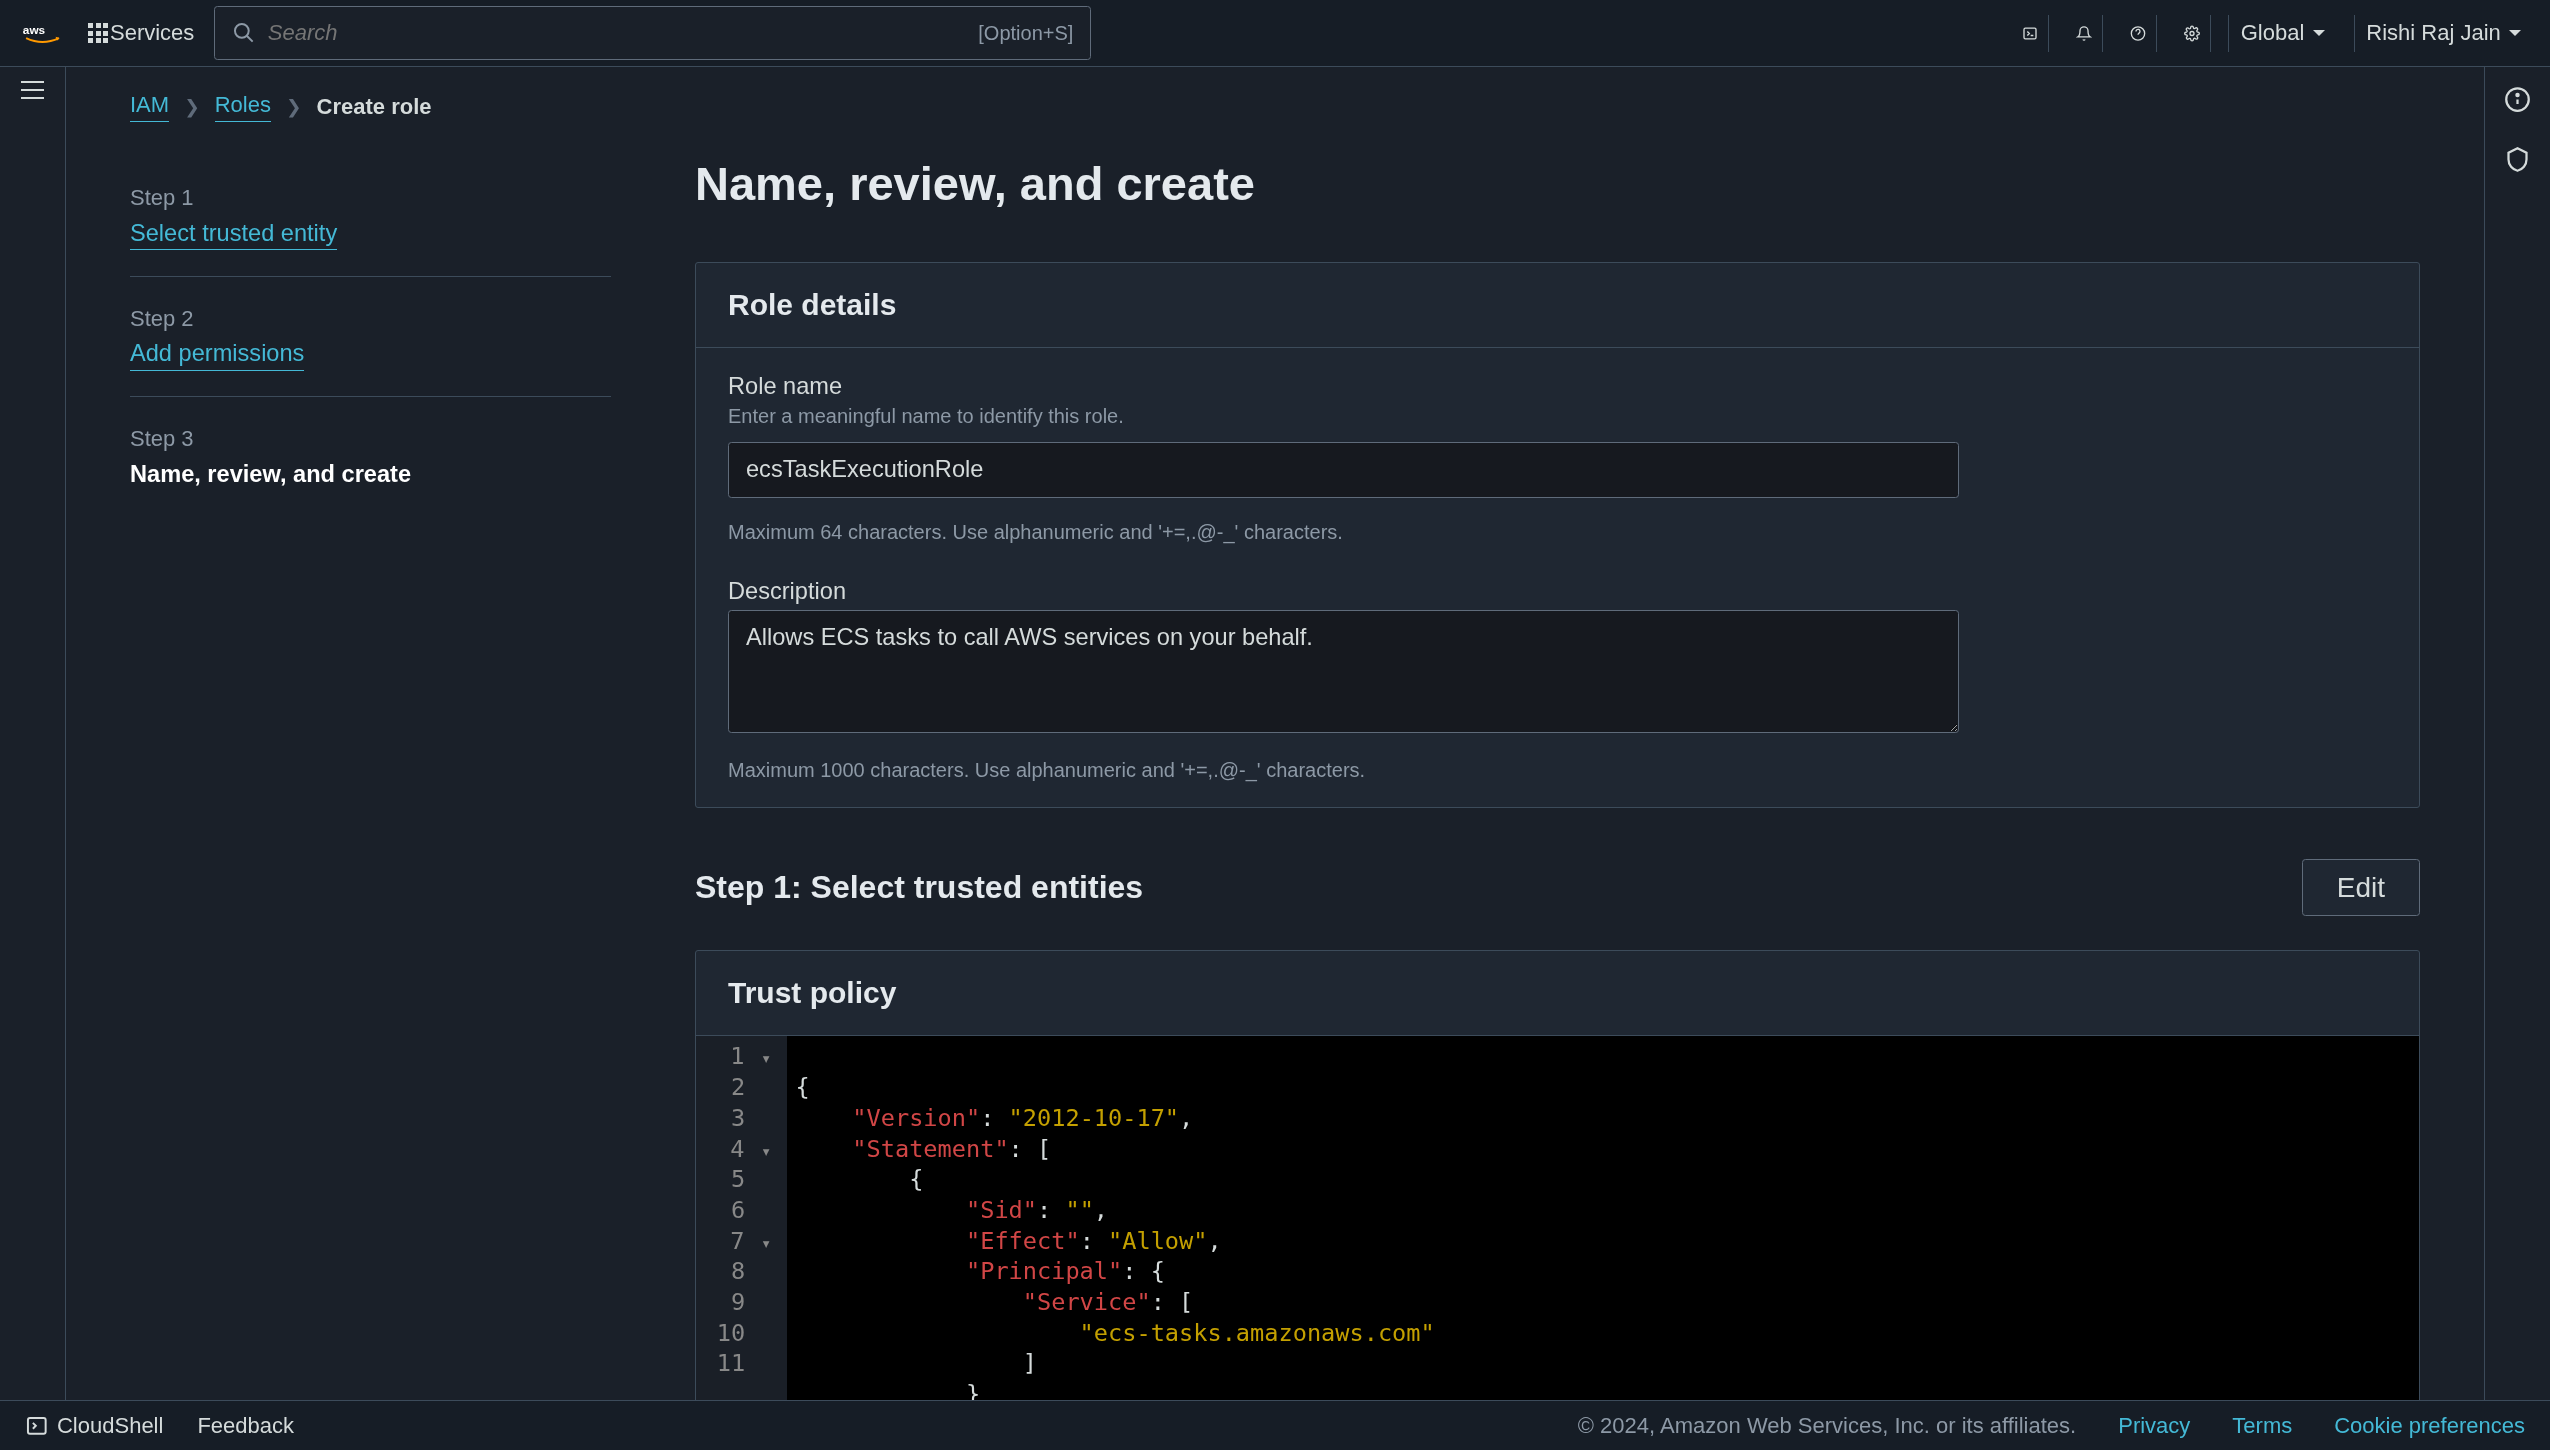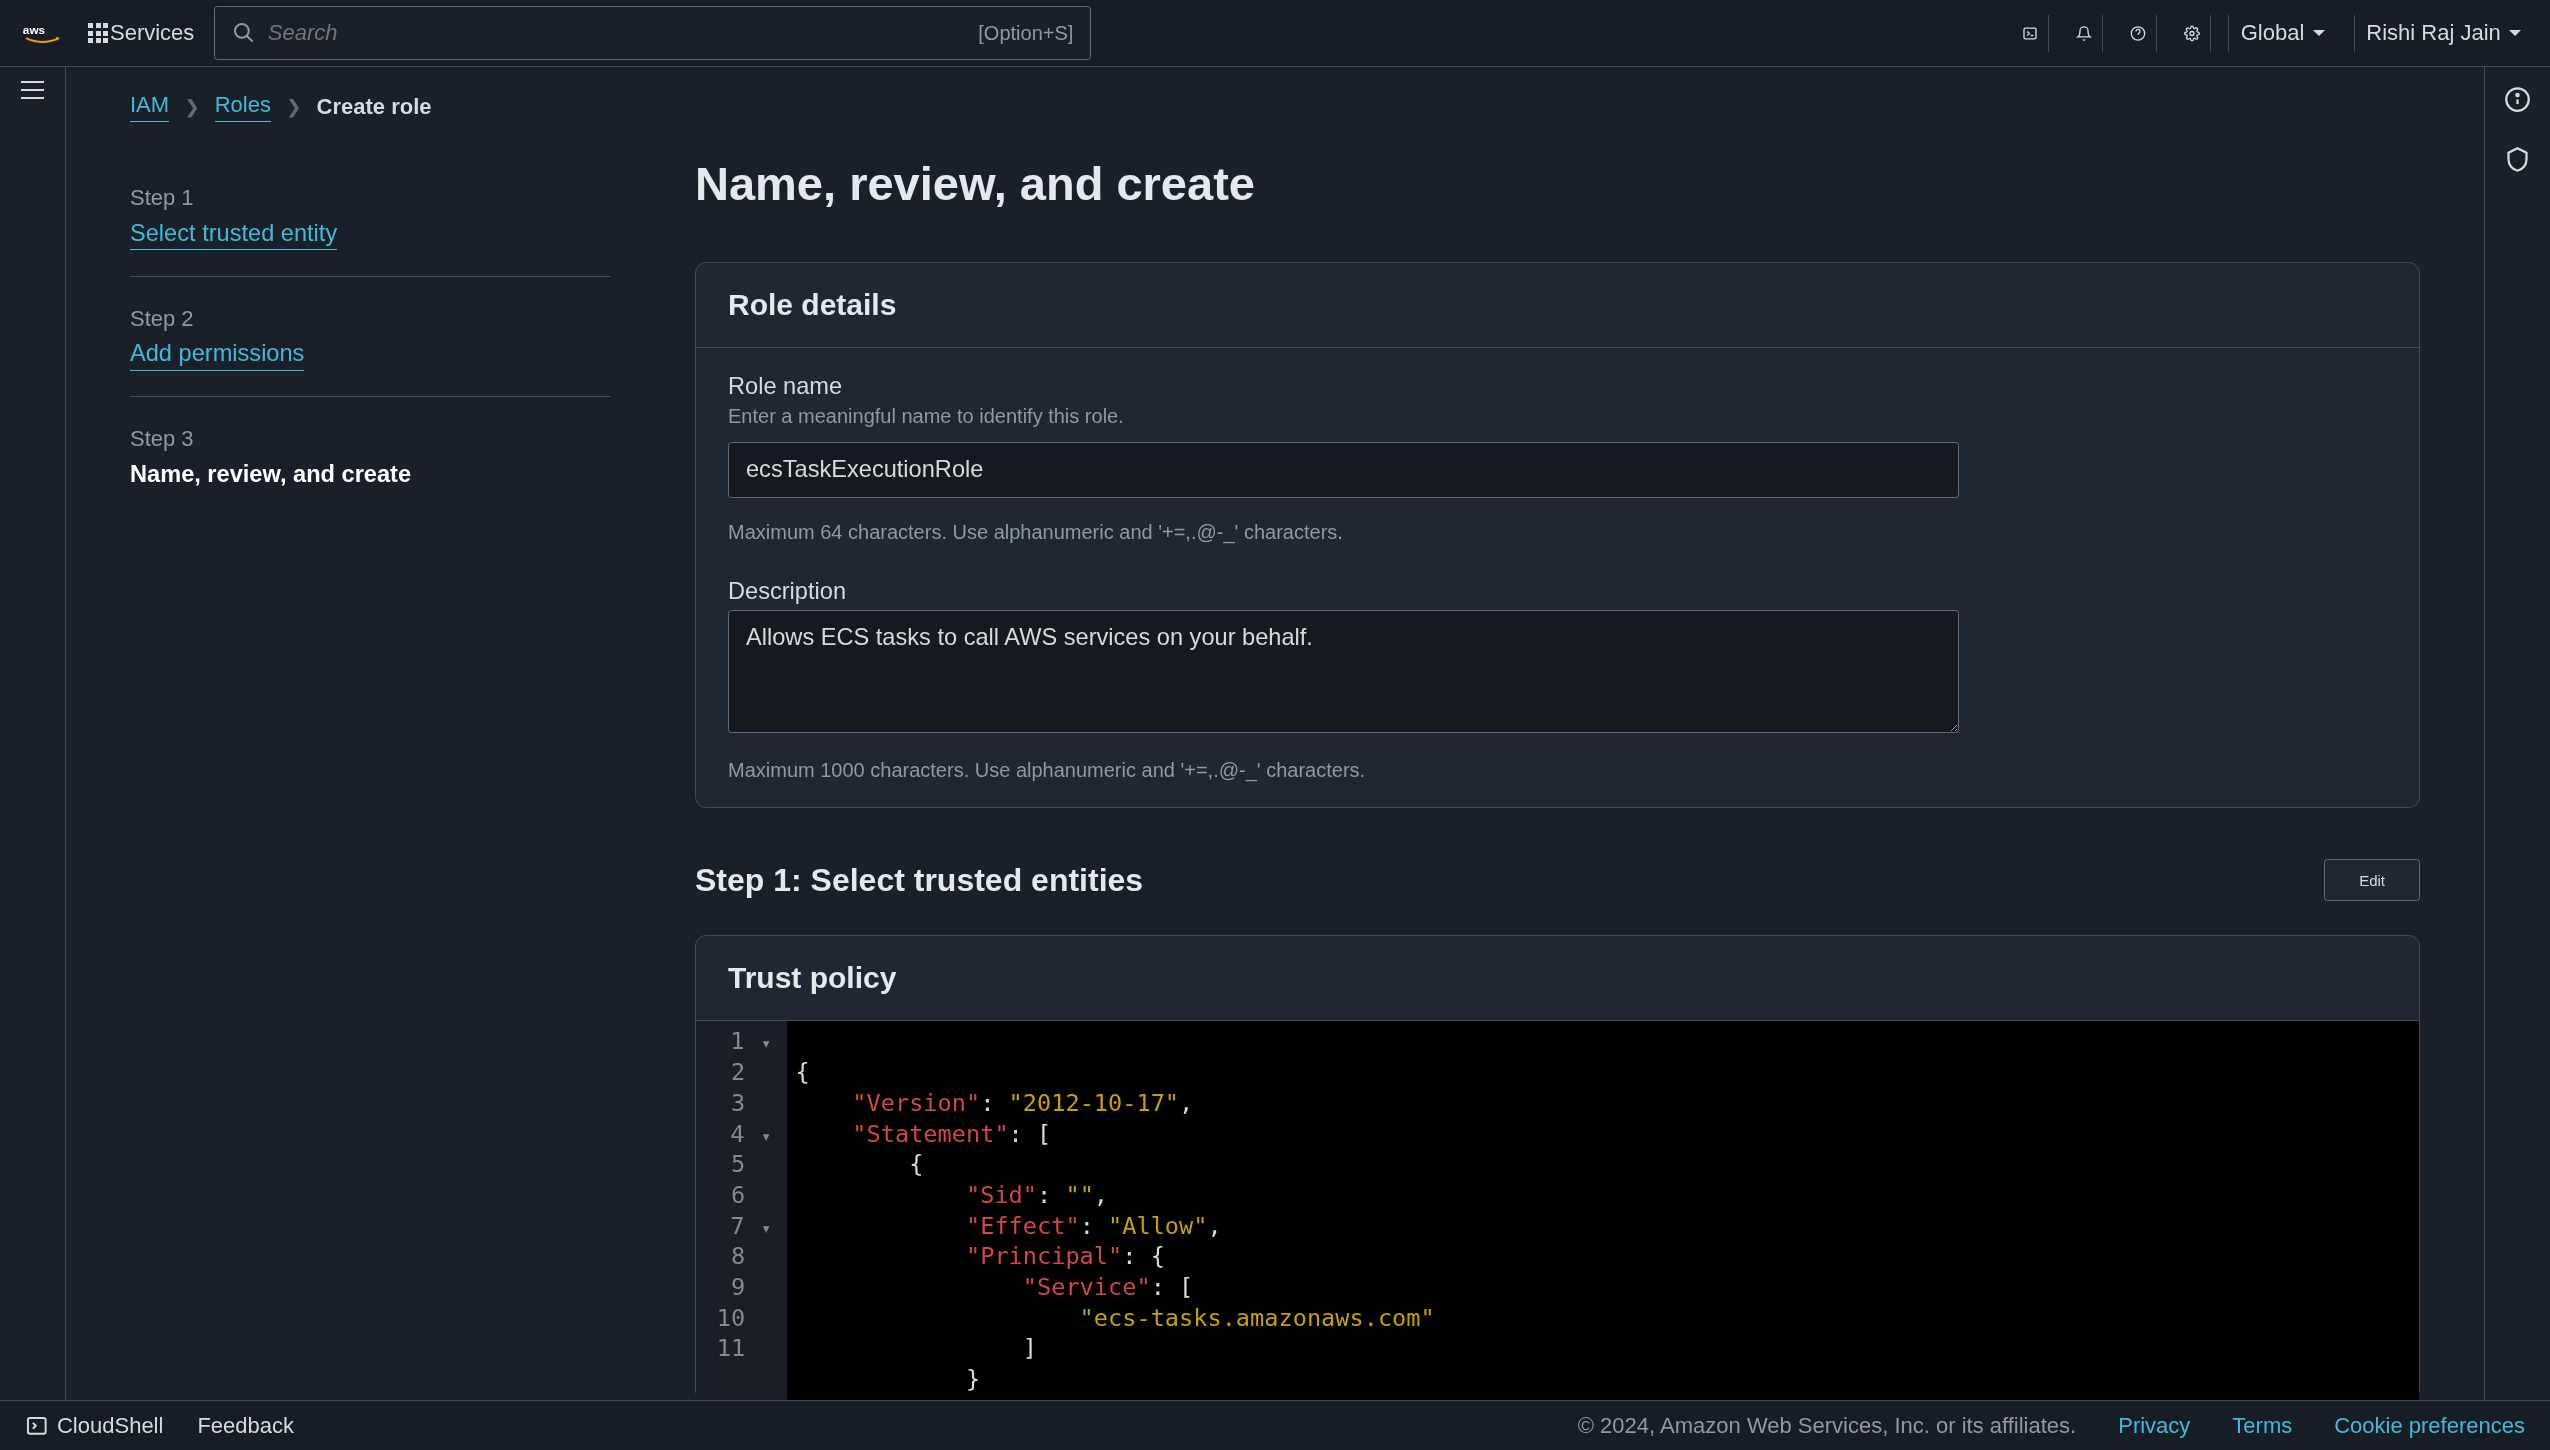--- a/index.html
+++ b/index.html
@@ -165,21 +165,21 @@
   }
   .page-title {
     font-size: 47px;
     font-weight: 600;
     color: #e4e9ed;
     margin-bottom: 51px;
   }
   .panel {
     background: #1f2732;
     border: 0.8px solid #3c4b5a;
-    border-radius: 11px;
+    border-radius: 3px;
     margin-bottom: 51px;
   }
   .panel-header {
     padding: 25px 32px;
     border-bottom: 0.8px solid #3c4b5a;
     font-size: 30px;
     font-weight: 600;
     color: #e4e9ed;
   }
   .panel-body { padding: 25px 32px; }
@@ -208,21 +208,21 @@
   .section-title {
     font-size: 32px;
     font-weight: 700;
     color: #e4e9ed;
   }
   .btn {
     background: #1f2732;
     border: 0.8px solid #5f6b7a;
     color: #d5dbdb;
     padding: 11.8px 34px;
-    font-size: 15px;
+    font-size: 28px;
     border-radius: 3.4px;
     cursor: pointer;
   }
   .code-editor {
     background: #000;
     font-family: "Menlo", "Monaco", "Consolas", monospace;
     font-size: 23.6px;
     display:.ex;
     display: flex;
   }

